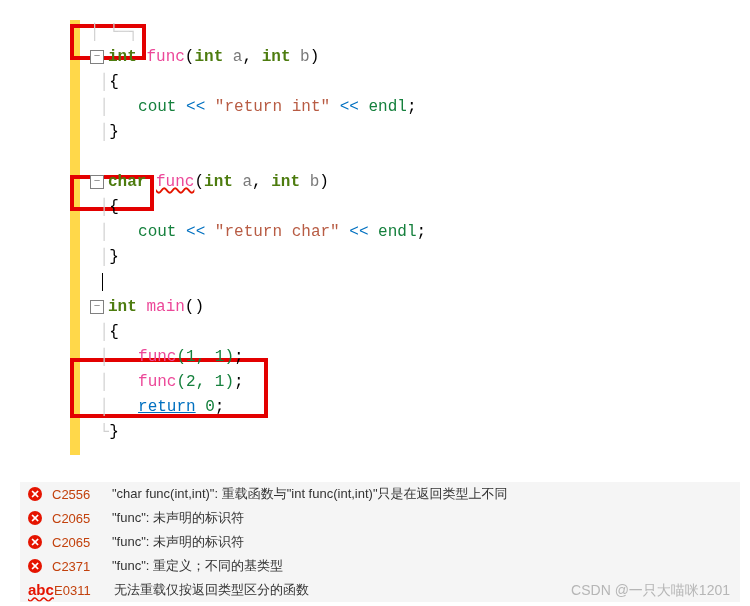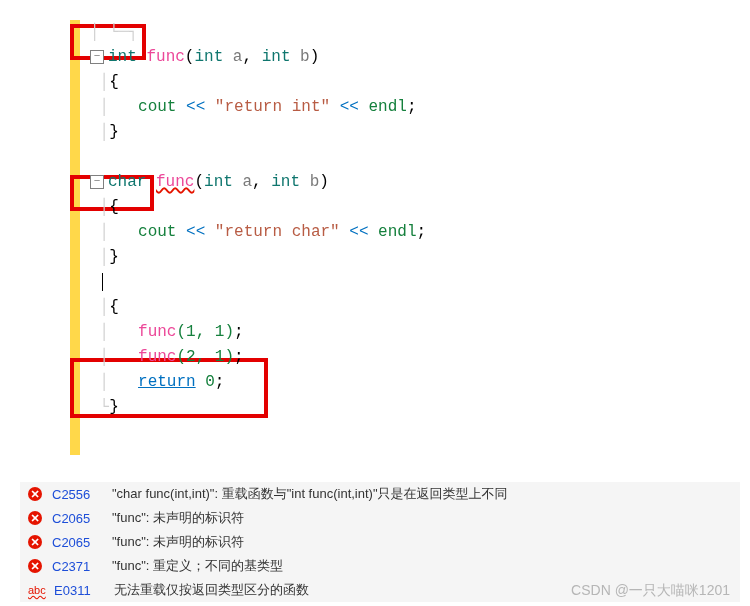--- a/index.html
+++ b/index.html
@@ -41,21 +41,21 @@
     line-height: 10px;
     font-size: 11px;
     color: #808080;
     margin-right: 4px;
     vertical-align: middle;
   }
   .code-line {
     white-space: pre;
     font-family: Consolas, "Courier New", monospace;
   }
-  .k-type { color: #0f766e; }
+  .k-type { color: #4d7c0f; font-weight: bold; }
   .k-func { color: #ec4899; }
   .k-param { color: #7a7a7a; }
   .k-punc { color: #000000; }
   .k-op { color: #0070c0; }
   .k-str { color: #b85c44; }
   .k-endl { color: #15803d; }
   .k-num { color: #15803d; }
   .k-return { color: #0070c0; text-decoration: underline; }
   .squiggle {
     text-decoration: underline wavy #e51400;
@@ -94,29 +94,29 @@
     color: #fff;
     font-weight: bold;
     font-size: 11px;
     line-height: 14px;
     text-align: center;
     flex: 0 0 14px;
   }
   .abc-icon {
     width: 16px;
     height: 14px;
-    font-size: 11px;
+    font-size: 15px;
     color: #e51400;
-    font-weight: normal;
+    font-weight: bold;
     line-height: 14px;
     flex: 0 0 16px;
     text-decoration: underline wavy #e51400;
   }
   .err-code {
-    color: #1d4ed8;
+    color: #c2410c;
     width: 50px;
     flex: 0 0 50px;
   }
   .err-msg {
     color: #333;
   }
 
   .watermark {
     position: absolute;
     right: 20px;
@@ -156,20 +156,21 @@
     <div class="code-line"> <span class="guide">│</span><span class="k-punc">}</span></div>
 
     <div class="code-line">&nbsp;</div>
 
     <div class="code-line"><span class="fold">−</span><span class="k-type">char</span> <span class="k-func squiggle">func</span><span class="k-punc">(</span><span class="k-type">int</span> <span class="k-param">a</span><span class="k-punc">, </span><span class="k-type">int</span> <span class="k-param">b</span><span class="k-punc">)</span></div>
     <div class="code-line"> <span class="guide">│</span><span class="k-punc">{</span></div>
     <div class="code-line"> <span class="guide">│</span>   <span class="k-endl">cout</span> <span class="k-op">&lt;&lt;</span> <span class="k-str">"return char"</span> <span class="k-op">&lt;&lt;</span> <span class="k-endl">endl</span><span class="k-punc">;</span></div>
     <div class="code-line"> <span class="guide">│</span><span class="k-punc">}</span></div>
     <div class="code-line"> <span class="cursor"></span></div>
 
+    <div class="code-line"><span class="fold">−</span><span class="k-type">int</span> <span class="k-func">main</span><span class="k-punc">()</span></div>
     <div class="code-line"> <span class="guide">│</span><span class="k-punc">{</span></div>
     <div class="code-line"> <span class="guide">│</span>   <span class="k-func">func</span><span class="k-num">(1, 1)</span><span class="k-punc">;</span></div>
     <div class="code-line"> <span class="guide">│</span>   <span class="k-func">func</span><span class="k-num">(2, 1)</span><span class="k-punc">;</span></div>
     <div class="code-line"> <span class="guide">│</span>   <span class="k-return">return</span> <span class="k-num">0</span><span class="k-punc">;</span></div>
     <div class="code-line"> <span class="guide">└</span><span class="k-punc">}</span></div>
   </div>
 </div>
 
 <div class="error-list">
   <div class="err-row">

